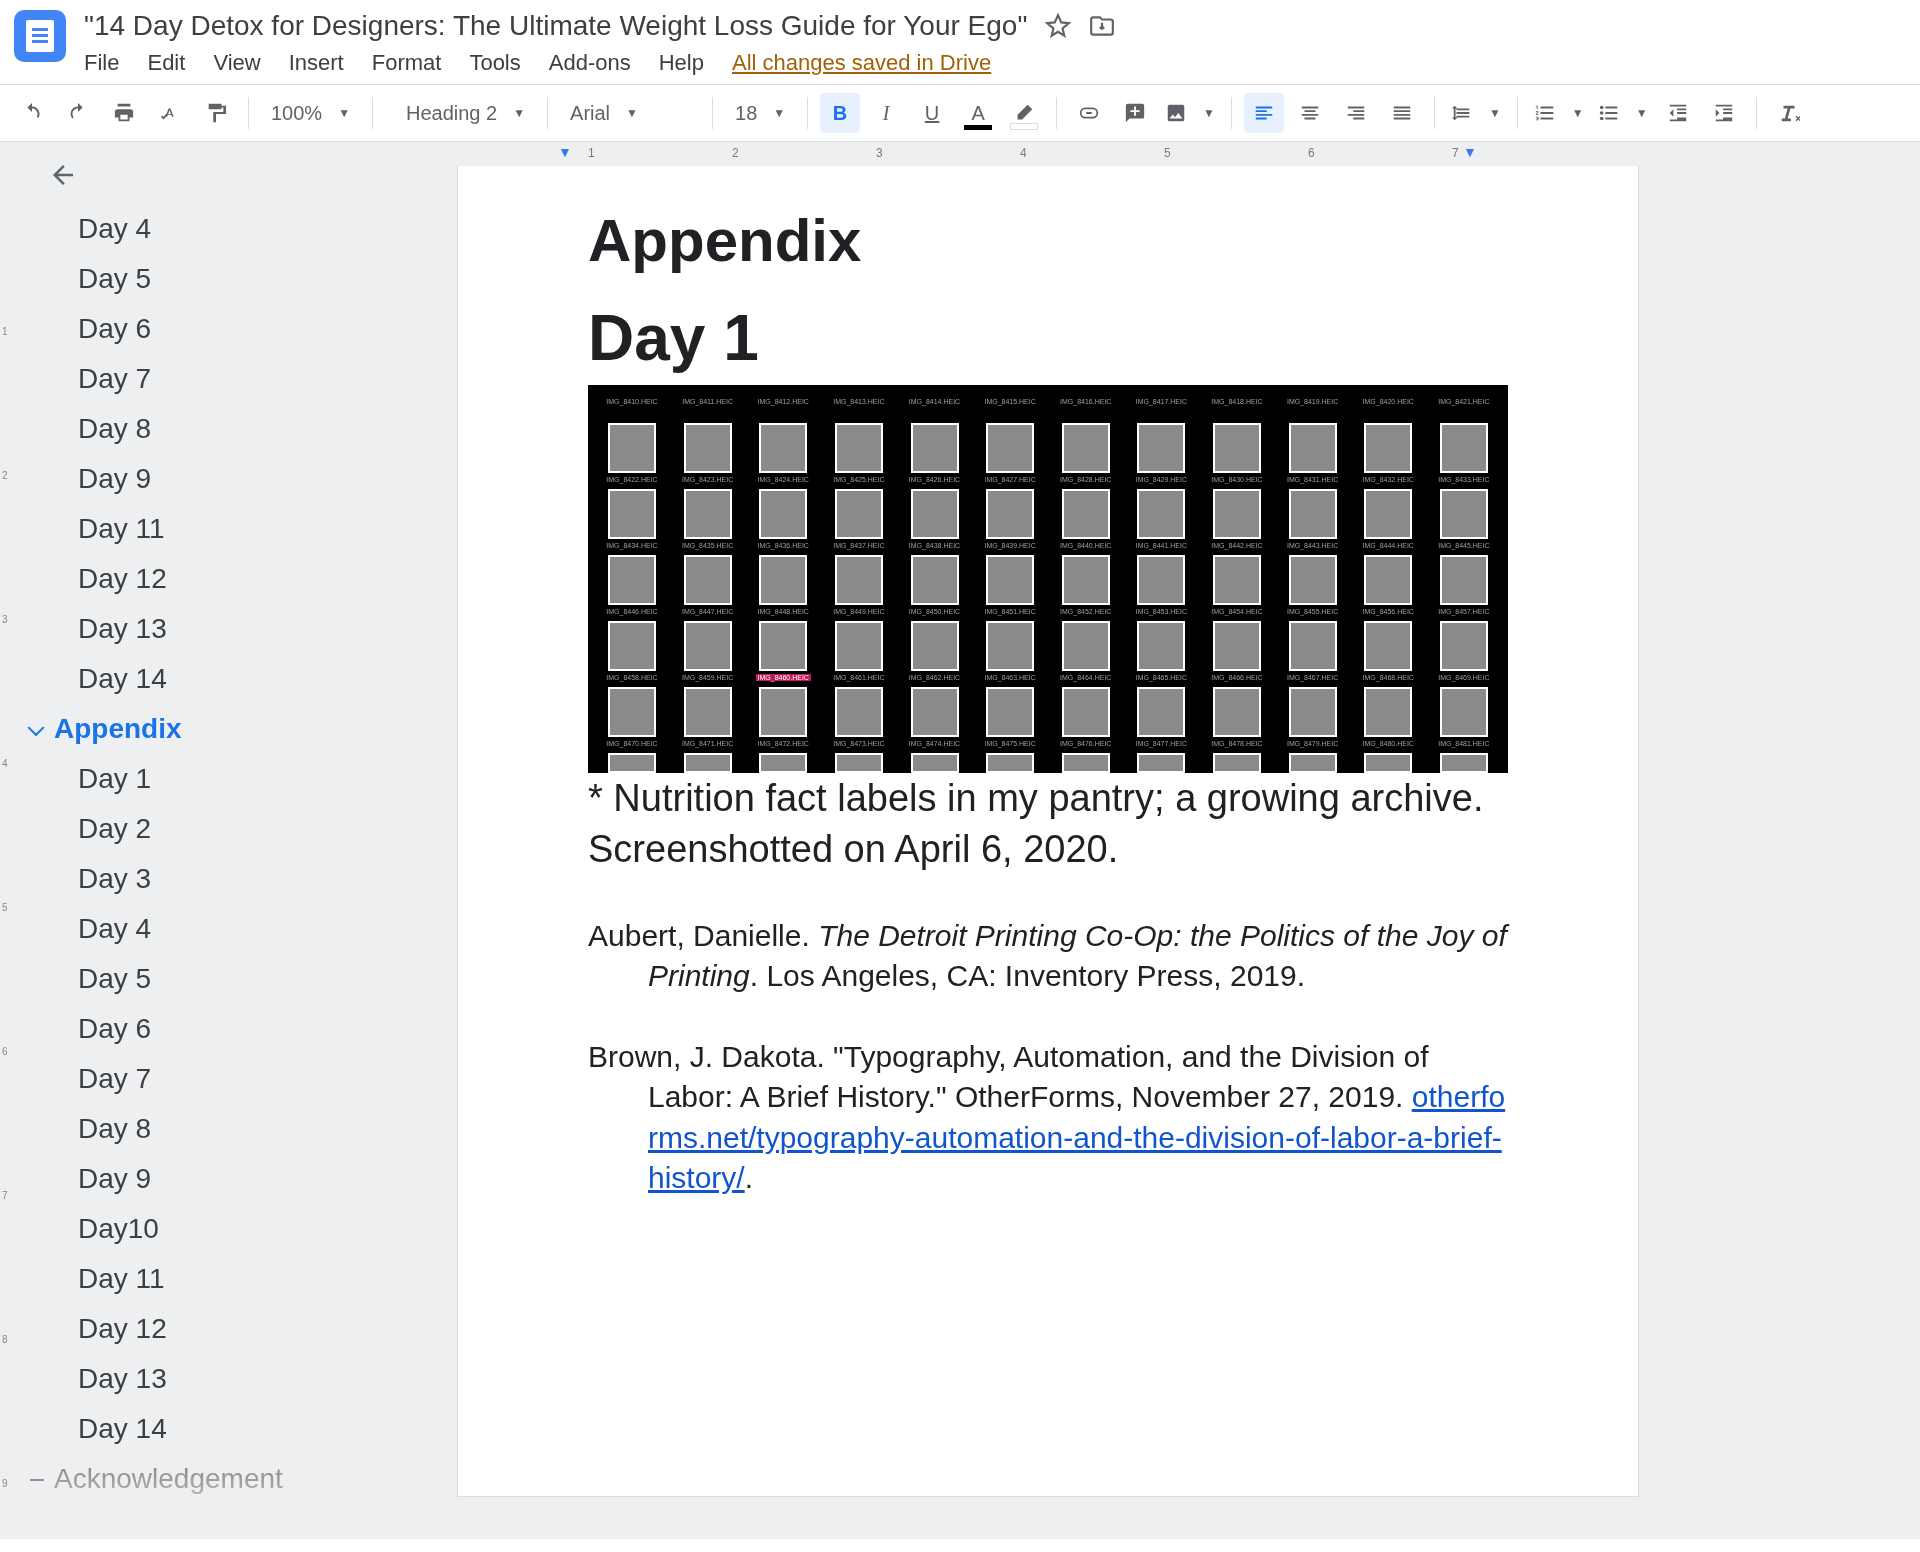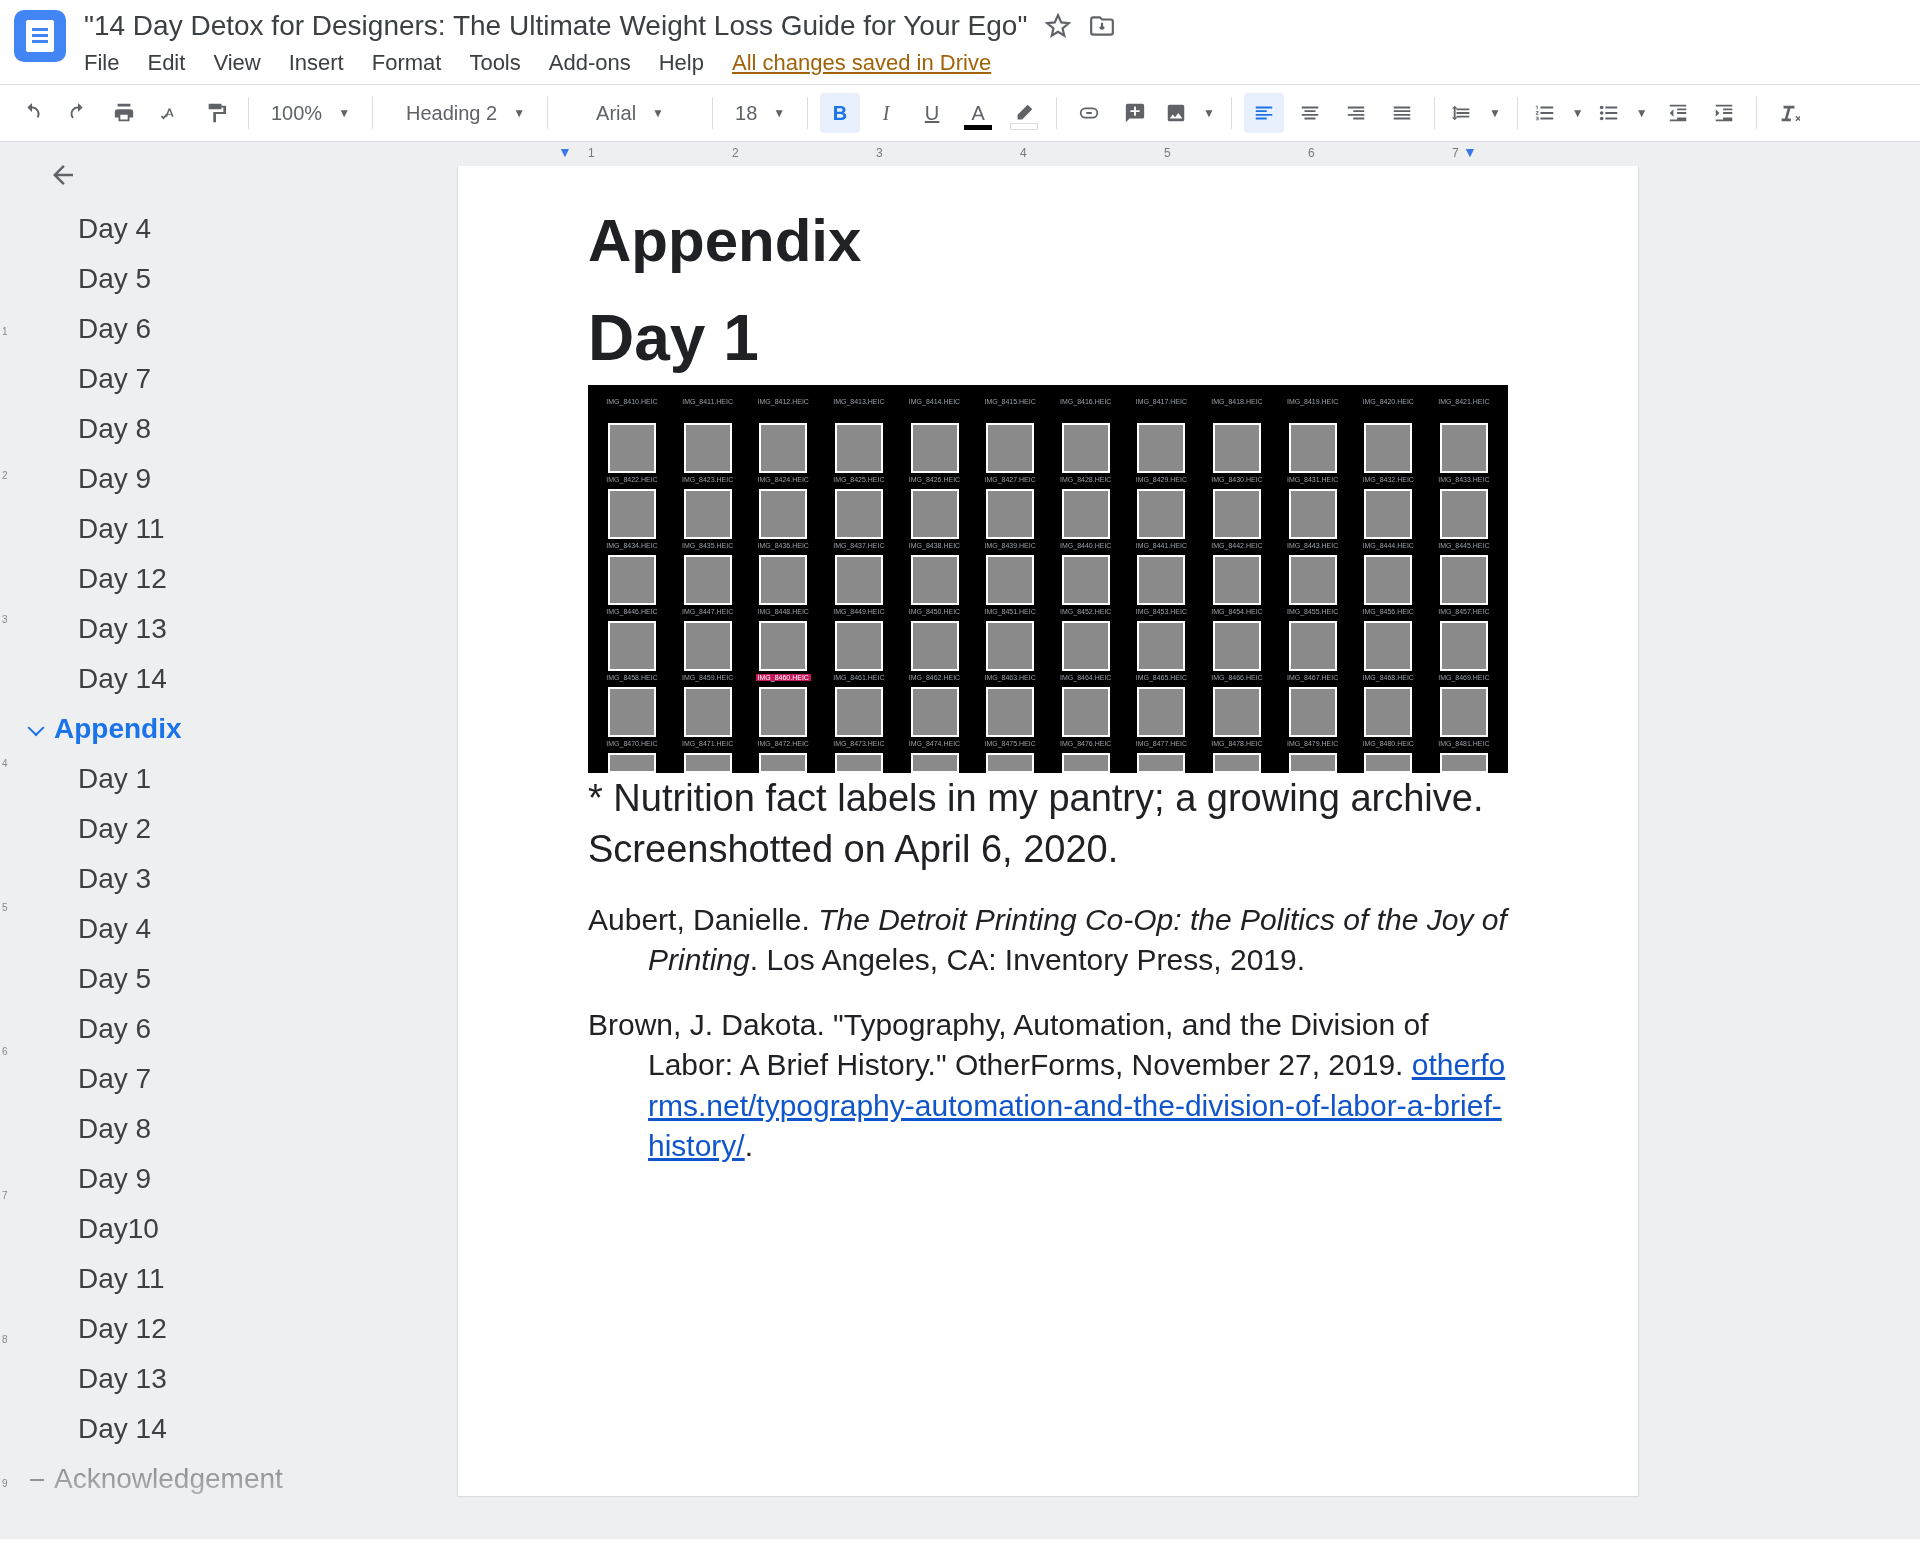--- a/index.html
+++ b/index.html
@@ -62,21 +62,21 @@
 .grid { background:#000; padding:10px 12px 0 12px; display:flex; flex-direction:column; gap:6px; }
 .grid-row { display:flex; justify-content:space-between; }
 .grid-row.cut-top .thumb { height:22px; }
 .grid-row.cut-bot .thumb { height:20px; }
 .thumb { width:64px; display:flex; flex-direction:column; align-items:center; }
 .thumb .img { width:48px; height:50px; border:2px solid #fff; background:#8a8a8a; }
 .thumb .cap { font-size:7px; color:#9aa0a6; margin-top:3px; white-space:nowrap; }
 .thumb.red .cap { background:#c2185b; color:#fff; padding:0 2px; }
 
 .caption { font-size:38px; line-height:1.35; }
-.ref { font-size:30px; line-height:1.35; margin-top:24px; padding-left:60px; text-indent:-60px; }
+.ref { font-size:30px; line-height:1.35; margin-top:40px; padding-left:60px; text-indent:-60px; }
 .ref em { font-style:italic; }
 .ref a { color:#1155cc; text-decoration:underline; word-break:break-all; }
 
 .cursor { display:inline-block; width:0; border-right:2px solid #000; height:34px; vertical-align:bottom; }
 </style>
 </head>
 <body>
 
 <div class="appbar">
   <div class="docs-logo"></div>
@@ -136,21 +136,21 @@
   <div class="combo">
       <span>100%</span>
       <span class="caret">▼</span>
     </div>
   <div class="sep"></div>
   <div class="combo" style="width:150px;justify-content:flex-end">
       <span>Heading 2</span>
       <span class="caret">▼</span>
     </div>
   <div class="sep"></div>
-  <div class="combo" style="width:140px;justify-content:center">
+  <div class="combo" style="width:140px;justify-content:flex-start">
       <span>Arial</span>
       <span class="caret">▼</span>
     </div>
   <div class="sep"></div>
   <div class="combo" style="width:70px;justify-content:space-between">
       <span>18</span>
       <span class="caret">▼</span>
     </div>
   <div class="sep"></div>
   <div class="tool-btn active">

